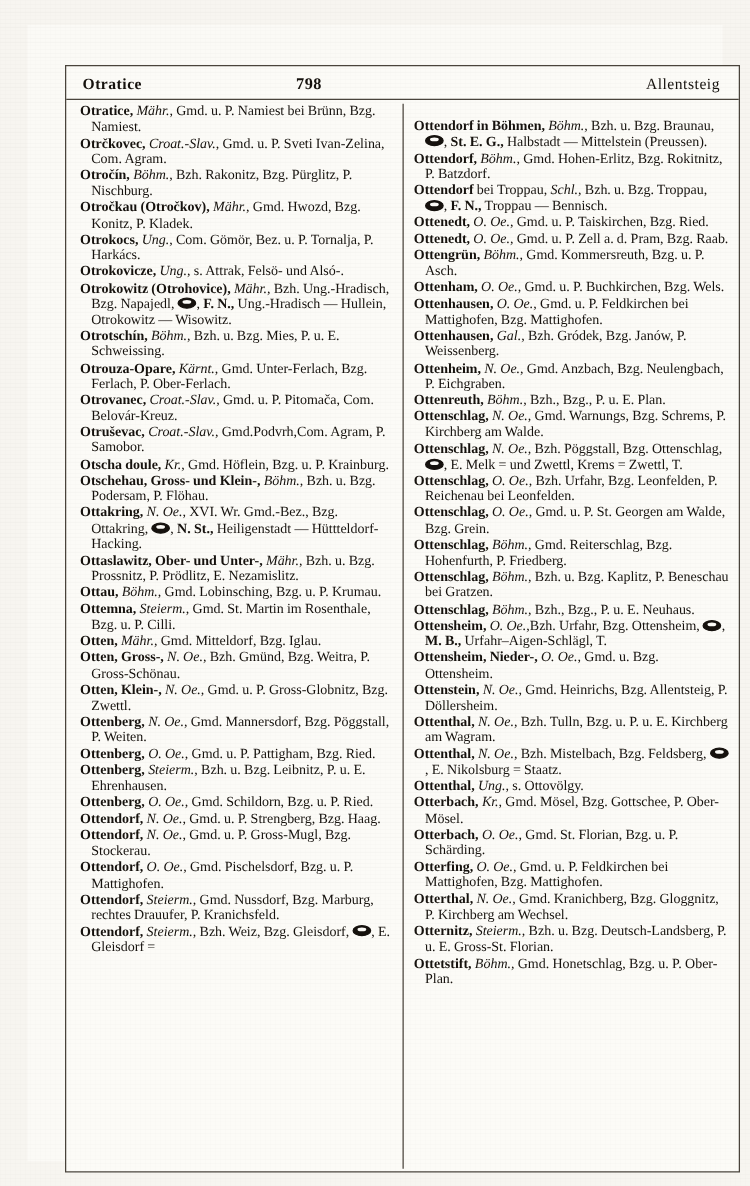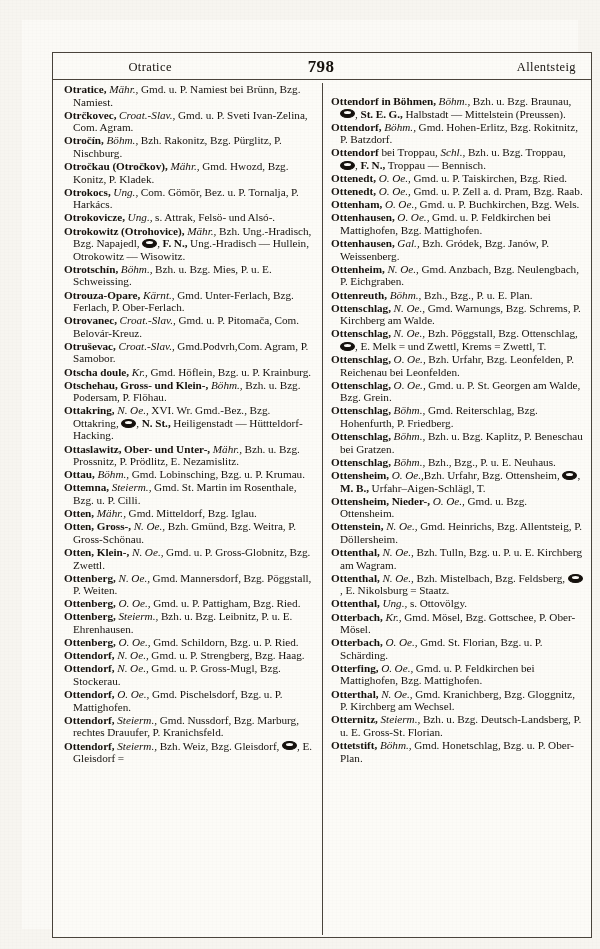--- a/index.html
+++ b/index.html
@@ -45,22 +45,22 @@
     width: 538px;
     height: 26px;
     display: flex;
     align-items: center;
     justify-content: space-between;
     padding: 0 14px;
     box-sizing: border-box;
     font-size: 12.5px;
     letter-spacing: 0.4px;
   }
-  .header .hd-left { width: 33%; text-align: center; }
-  .header .hd-center { width: 33%; text-align: center; font-weight: bold; font-size: 17px; }
+  .header .hd-left { width: 33%; text-align: left; font-weight: bold; }
+  .header .hd-center { width: 33%; font-weight: bold; font-size: 13px; }
   .header .hd-right { width: 33%; text-align: right; }
 
   .rule {
     position: absolute;
     left: 31px;
     top: 59px;
     width: 538px;
     height: 1px;
     background: #4a443c;
   }
@@ -177,20 +177,21 @@
           <p class="entry"><b>Ottendorf,</b> <i>O. Oe.,</i> Gmd. Pischelsdorf, Bzg. u. P. Mattighofen.</p>
           <p class="entry"><b>Ottendorf,</b> <i>Steierm.,</i> Gmd. Nussdorf, Bzg. Marburg, rechtes Drauufer, P. Kranichsfeld.</p>
           <p class="entry"><b>Ottendorf,</b> <i>Steierm.,</i> Bzh. Weiz, Bzg. Gleisdorf, <span class="glyph"></span>, E. Gleisdorf =</p>
         </div>
       <div class="col right" id="col-right">
           <p class="entry"><b>Ottendorf in Böhmen,</b> <i>Böhm.,</i> Bzh. u. Bzg. Braunau, <span class="glyph"></span>, <b>St. E. G.,</b> Halbstadt — Mittelstein (Preussen).</p>
           <p class="entry"><b>Ottendorf,</b> <i>Böhm.,</i> Gmd. Hohen-Erlitz, Bzg. Rokitnitz, P. Batzdorf.</p>
           <p class="entry"><b>Ottendorf</b> bei Troppau, <i>Schl.,</i> Bzh. u. Bzg. Troppau, <span class="glyph"></span>, <b>F. N.,</b> Troppau — Bennisch.</p>
           <p class="entry"><b>Ottenedt,</b> <i>O. Oe.,</i> Gmd. u. P. Taiskirchen, Bzg. Ried.</p>
           <p class="entry"><b>Ottenedt,</b> <i>O. Oe.,</i> Gmd. u. P. Zell a. d. Pram, Bzg. Raab.</p>
+          <p class="entry"><b>Ottengrün,</b> <i>Böhm.,</i> Gmd. Kommersreuth, Bzg. u. P. Asch.</p>
           <p class="entry"><b>Ottenham,</b> <i>O. Oe.,</i> Gmd. u. P. Buchkirchen, Bzg. Wels.</p>
           <p class="entry"><b>Ottenhausen,</b> <i>O. Oe.,</i> Gmd. u. P. Feldkirchen bei Mattighofen, Bzg. Mattighofen.</p>
           <p class="entry"><b>Ottenhausen,</b> <i>Gal.,</i> Bzh. Gródek, Bzg. Janów, P. Weissenberg.</p>
           <p class="entry"><b>Ottenheim,</b> <i>N. Oe.,</i> Gmd. Anzbach, Bzg. Neulengbach, P. Eichgraben.</p>
           <p class="entry"><b>Ottenreuth,</b> <i>Böhm.,</i> Bzh., Bzg., P. u. E. Plan.</p>
           <p class="entry"><b>Ottenschlag,</b> <i>N. Oe.,</i> Gmd. Warnungs, Bzg. Schrems, P. Kirchberg am Walde.</p>
           <p class="entry"><b>Ottenschlag,</b> <i>N. Oe.,</i> Bzh. Pöggstall, Bzg. Ottenschlag, <span class="glyph"></span>, E. Melk = und Zwettl, Krems = Zwettl, T.</p>
           <p class="entry"><b>Ottenschlag,</b> <i>O. Oe.,</i> Bzh. Urfahr, Bzg. Leonfelden, P. Reichenau bei Leonfelden.</p>
           <p class="entry"><b>Ottenschlag,</b> <i>O. Oe.,</i> Gmd. u. P. St. Georgen am Walde, Bzg. Grein.</p>
           <p class="entry"><b>Ottenschlag,</b> <i>Böhm.,</i> Gmd. Reiterschlag, Bzg. Hohenfurth, P. Friedberg.</p>

